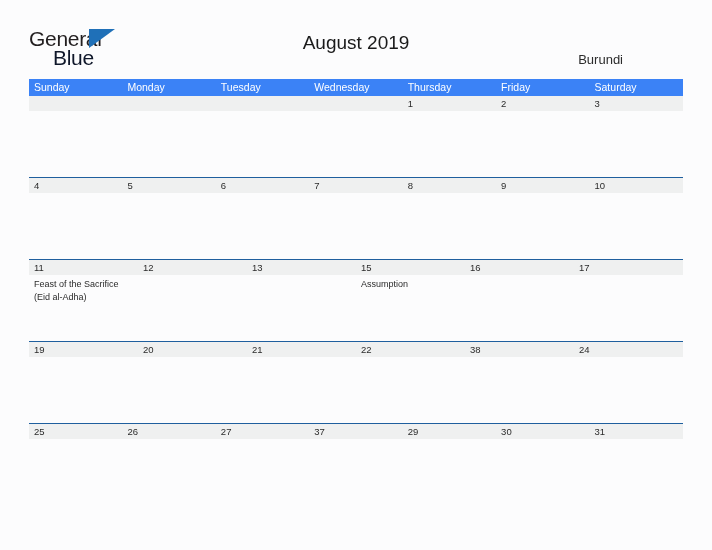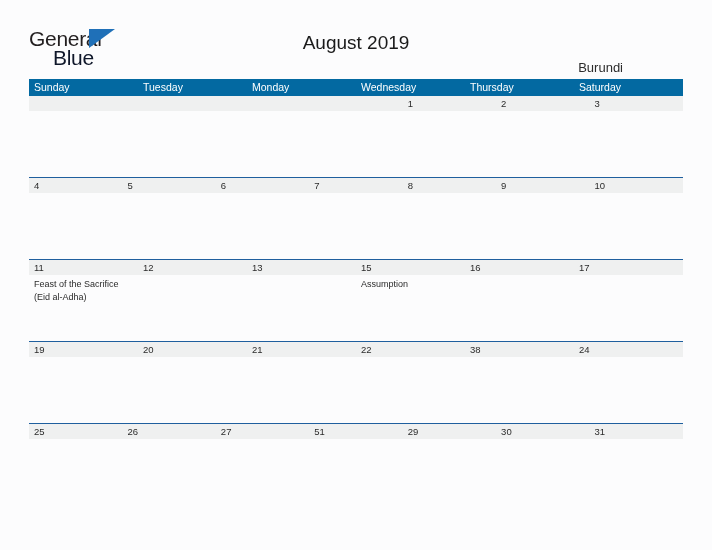--- a/index.html
+++ b/index.html
@@ -72,37 +72,37 @@
     text-align: center;
     font-size: 19px;
     color: #1a1a1a;
     font-family: "Liberation Sans", sans-serif;
     letter-spacing: 0px;
   }
 
   .cal-country {
     position: absolute;
     right: 29px;
-    top: 60px;
+    top: 52px;
     font-size: 13px;
     color: #2c2c2c;
     font-family: "Liberation Sans", sans-serif;
   }
 
   
   .calendar {
     position: absolute;
     left: 29px;
     top: 79px;
     width: 654px;
   }
 
   .dow-row {
     display: flex;
-    background: #0369a1;
+    background: #3b82f6;
     height: 17px;
   }
   .dow-cell {
     flex: 1 1 0;
     color: #ffffff;
     font-size: 10.5px;
     line-height: 17px;
     padding-left: 5px;
     box-sizing: border-box;
     font-family: "Liberation Sans", sans-serif;
@@ -164,24 +164,25 @@
     <div class="cal-title">August 2019</div>
 
     <div class="cal-country">Burundi</div>
 
   </div>
 
   <div class="calendar">
 
     <div class="dow-row">
       <div class="dow-cell">Sunday</div>
+      <div class="dow-cell">Monday</div>
       <div class="dow-cell">Tuesday</div>
-      <div class="dow-cell">Monday</div>
       <div class="dow-cell">Wednesday</div>
       <div class="dow-cell">Thursday</div>
+      <div class="dow-cell">Friday</div>
       <div class="dow-cell">Saturday</div>
     </div>
 
     <div id="weeks-container">
         <div class="week-row">
           <div class="day-cell">
             <div class="day-band">
               <div class="day-num"></div>
             </div>
             <div class="day-events"></div>
@@ -361,21 +362,21 @@
             <div class="day-events"></div>
           </div>
           <div class="day-cell">
             <div class="day-band">
               <div class="day-num">27</div>
             </div>
             <div class="day-events"></div>
           </div>
           <div class="day-cell">
             <div class="day-band">
-              <div class="day-num">51</div>
+              <div class="day-num">37</div>
             </div>
             <div class="day-events"></div>
           </div>
           <div class="day-cell">
             <div class="day-band">
               <div class="day-num">29</div>
             </div>
             <div class="day-events"></div>
           </div>
           <div class="day-cell">

